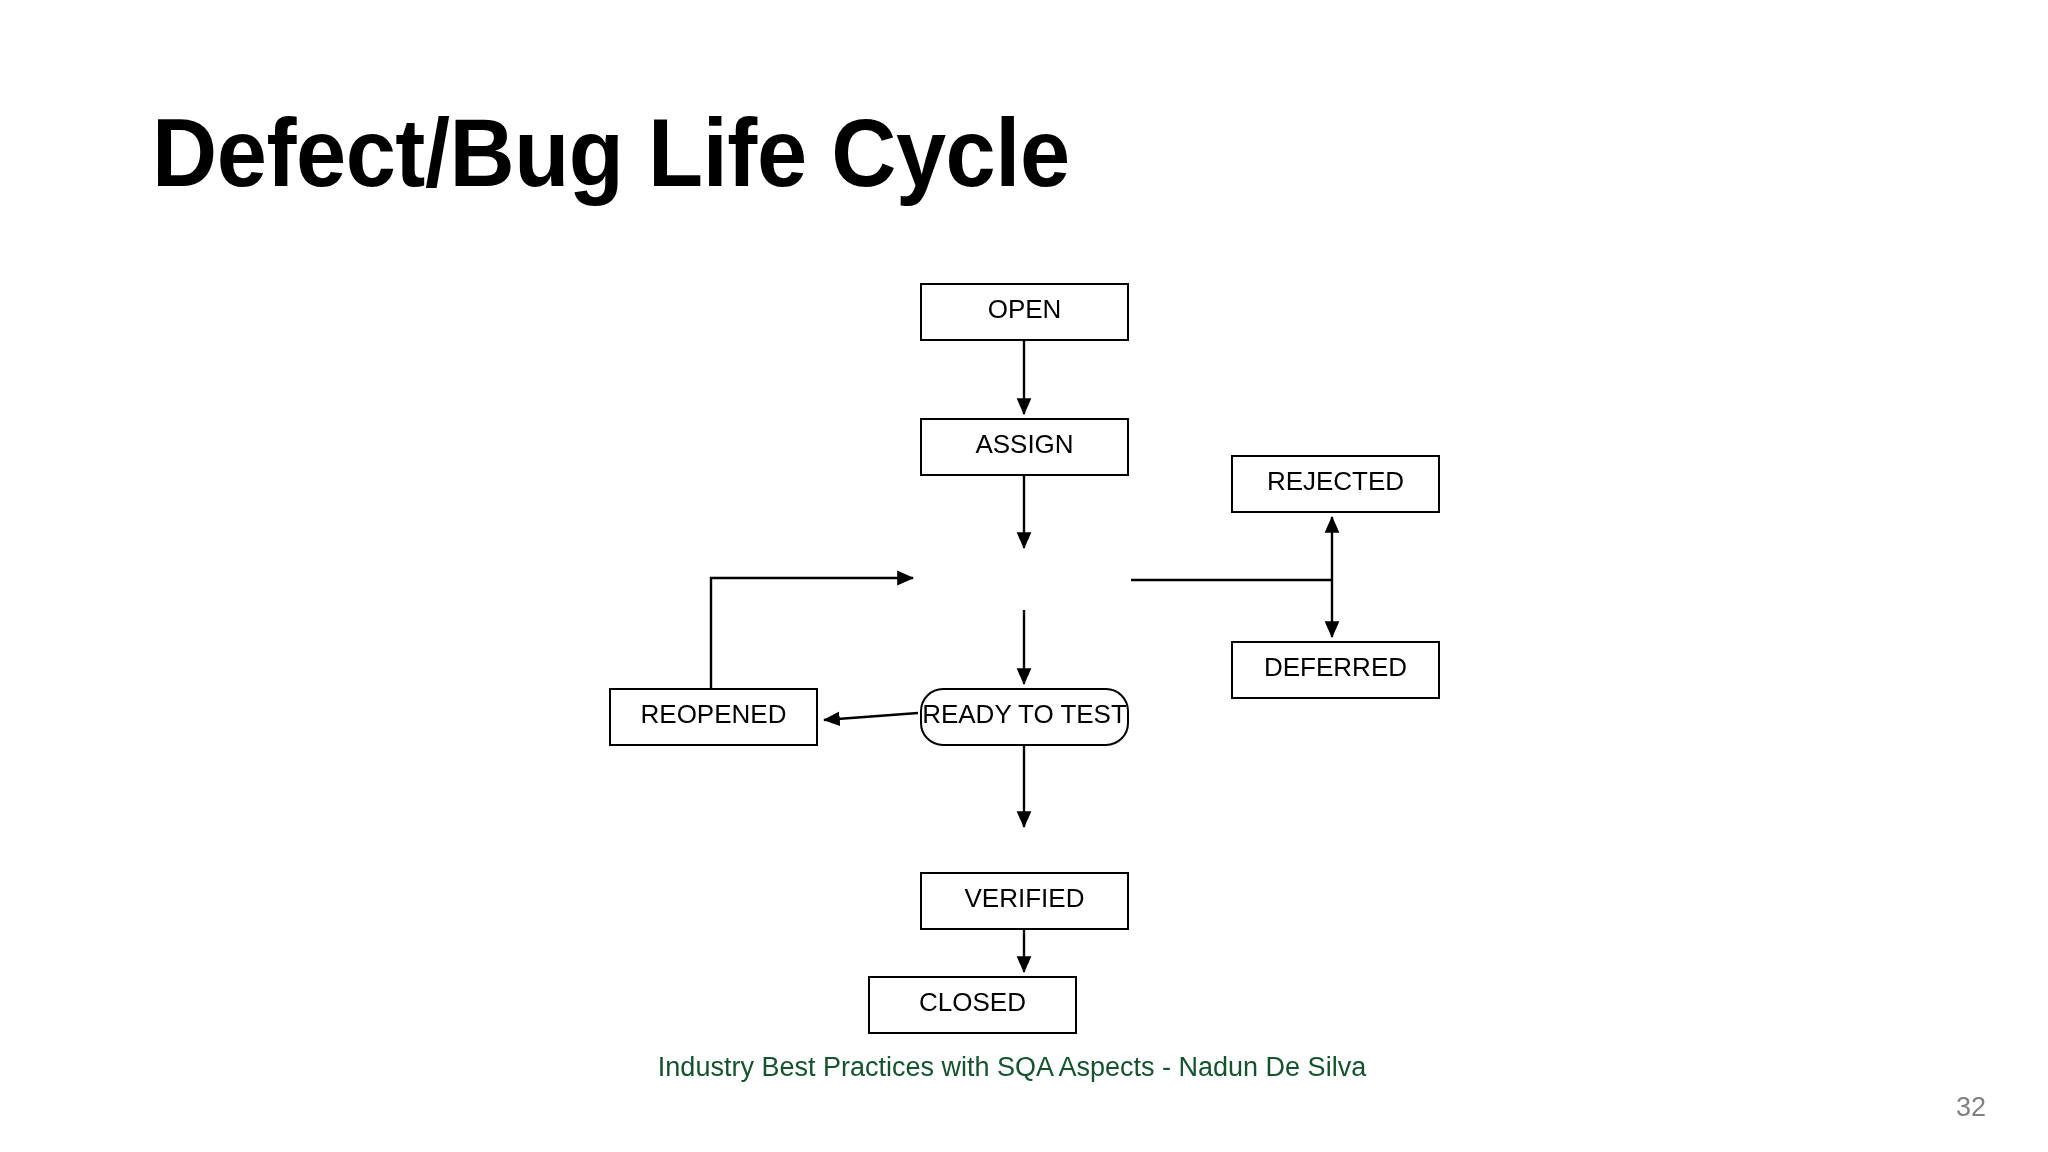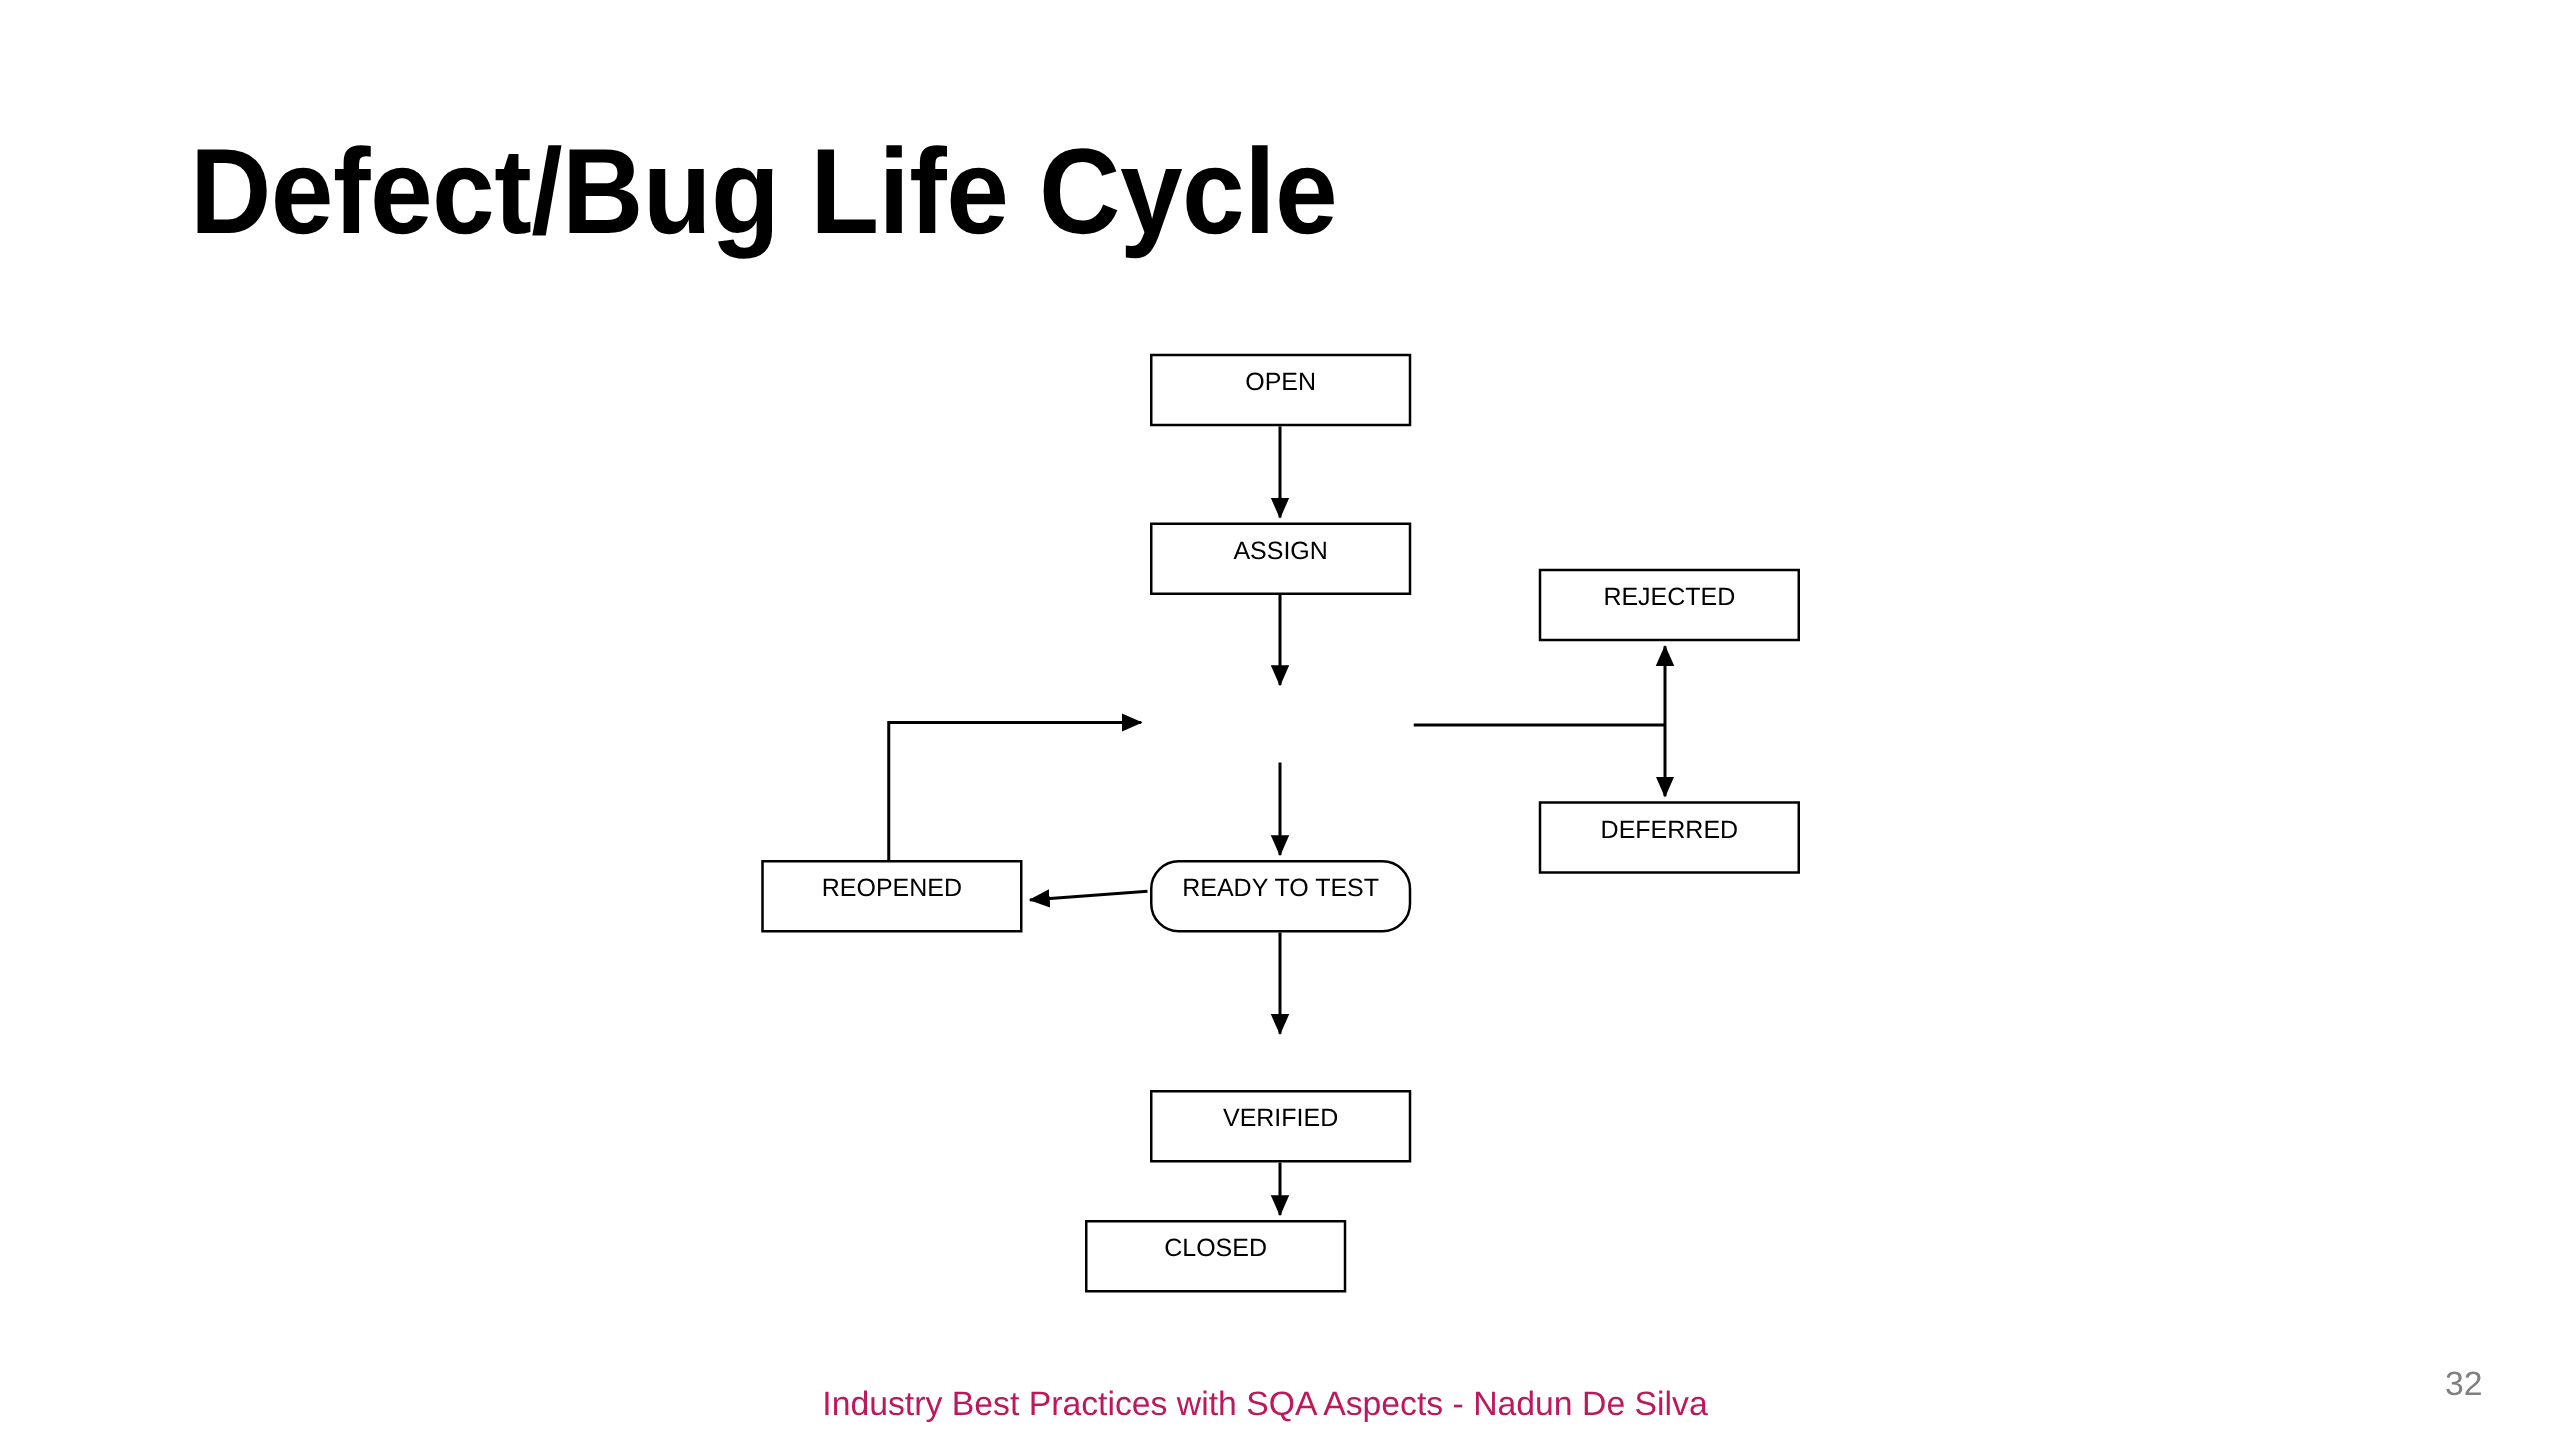--- a/index.html
+++ b/index.html
@@ -61,37 +61,37 @@
     width: 209px;
     height: 58px;
   }
   .node .node-label {
     position: absolute;
     left: 0;
     right: 0;
     top: 11px;
     text-align: center;
     font-family: "Liberation Sans", sans-serif;
-    font-size: 20px;
+    font-size: 26px;
     font-weight: normal;
     color: #000000;
     line-height: 1.0;
     white-space: nowrap;
   }
 
   
   #footer-text {
     position: absolute;
     left: 0;
     width: 2024px;
-    top: 1108px;
+    top: 1052px;
     text-align: center;
     font-family: "Liberation Sans", sans-serif;
     font-size: 27px;
-    color: #be185d;
+    color: #14532d;
     white-space: nowrap;
   }
   #page-number {
     position: absolute;
     left: 1866px;
     top: 1092px;
     width: 120px;
     text-align: right;
     font-family: "Liberation Sans", sans-serif;
     font-size: 27px;

